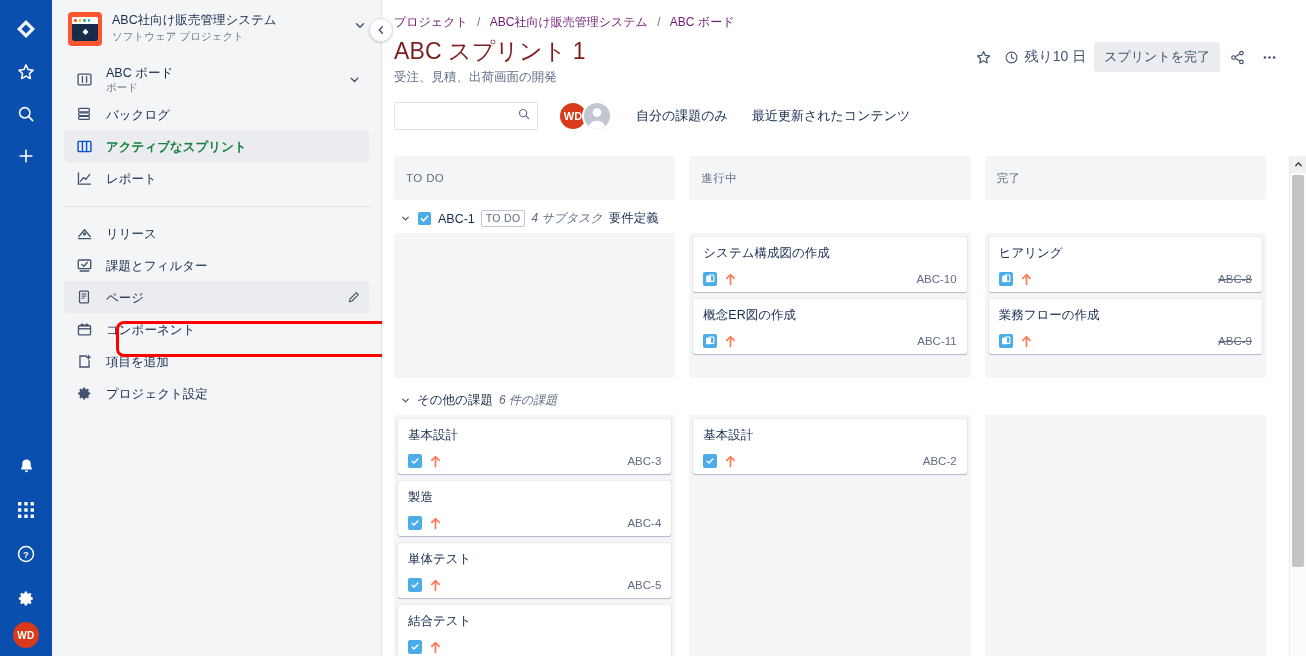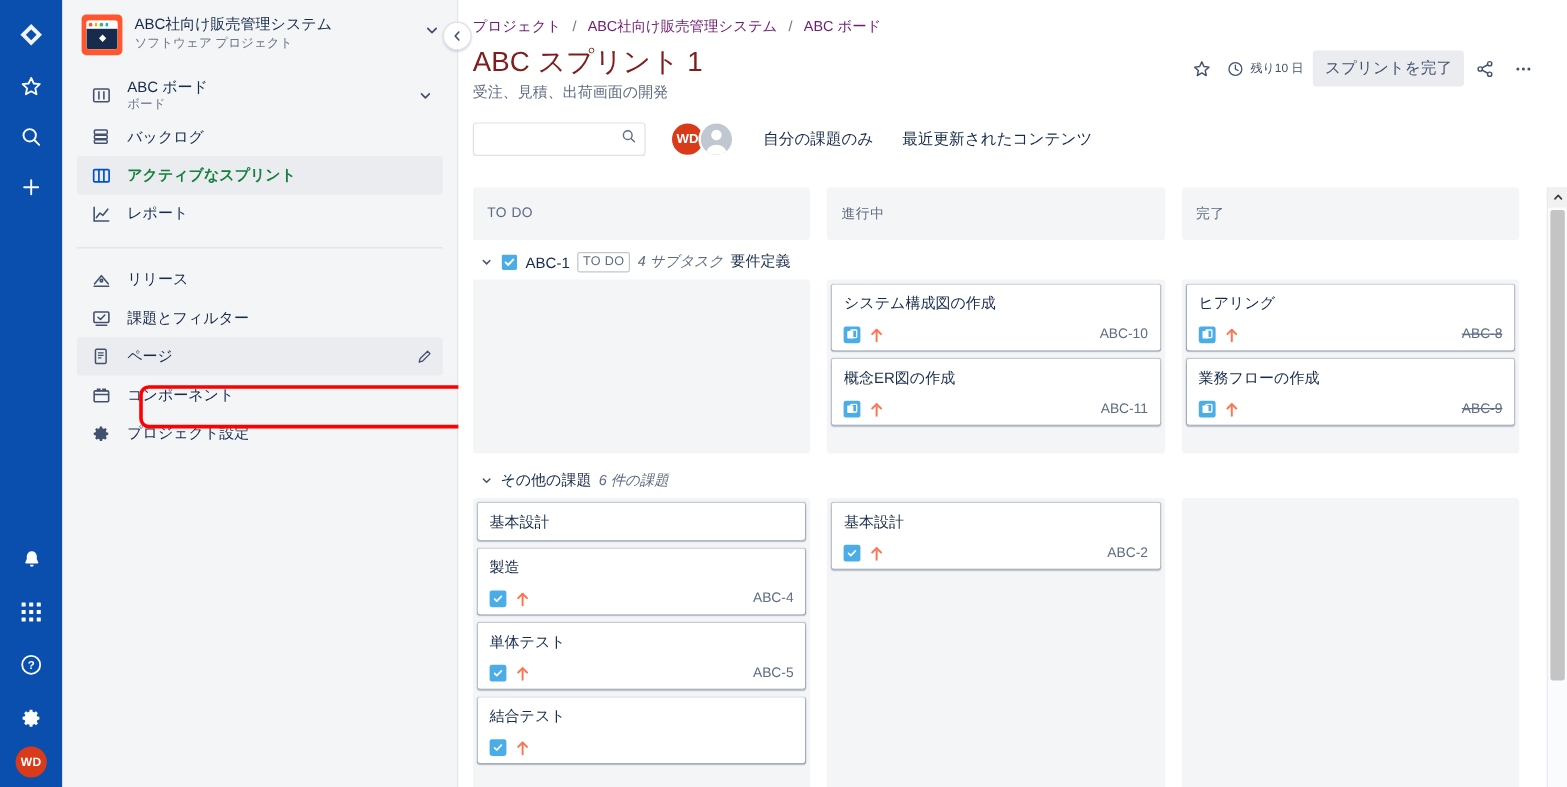--- a/index.html
+++ b/index.html
@@ -131,21 +131,21 @@
   .page-sub { font-size: 12.5px; color: #5e6c84; margin-top: 3px; line-height: 16px;}
 
   .title-actions { display: flex; align-items: center; gap: 2px; padding-top: 6px; flex: 0 0 auto;}
   .icon-btn {
     width: 30px; height: 30px; border-radius: 3px;
     display: flex; align-items: center; justify-content: center;
     cursor: pointer; color: #42526e;
   }
   .days-left {
     display: flex; align-items: center; gap: 5px;
-    font-size: 10px; color: #42526e; padding: 0 6px 0 4px;
+    font-size: 14px; color: #42526e; padding: 0 6px 0 4px;
     white-space: nowrap;
   }
   .btn-complete {
     background: #ebecf0; color: #42526e;
     font-size: 13px; border: none; border-radius: 3px;
     padding: 6px 10px; cursor: pointer; white-space: nowrap;
     font-family: inherit;
   }
 
   .filter-row { display: flex; align-items: center; gap: 0; margin-top: 16px; }
@@ -466,20 +466,32 @@
               <rect x="2.6" y="5" width="12.8" height="9.6" rx="1"></rect>
               <path d="M5.6 5V3.6h2v1.4M10.4 5V3.6h2v1.4" stroke-linecap="round"></path>
               <line x1="2.6" y1="8.2" x2="15.4" y2="8.2"></line>
             </svg>
         </span>
         <span class="nav-texts">
           <span class="nav-label">コンポーネント</span>
         </span>
       </div>
 
+      <div class="nav-item">
+        <span class="nav-icon">
+          <svg width="17" height="17" viewBox="0 0 18 18" fill="none" stroke="#42526e" stroke-width="1.4" stroke-linecap="round">
+              <path d="M11 3.2H4.2v11.6h9.6V8"></path>
+              <line x1="13.2" y1="2.6" x2="13.2" y2="6.4"></line>
+              <line x1="11.3" y1="4.5" x2="15.1" y2="4.5"></line>
+            </svg>
+        </span>
+        <span class="nav-texts">
+          <span class="nav-label">項目を追加</span>
+        </span>
+      </div>
 
       <div class="nav-item">
         <span class="nav-icon">
           <svg width="17" height="17" viewBox="0 0 24 24" fill="#42526e">
               <path d="M12 8.4a3.6 3.6 0 100 7.2 3.6 3.6 0 000-7.2zm0 5.6a2 2 0 110-4 2 2 0 010 4z"></path>
               <path d="M20 13.3v-2.6l-2.1-.4a6 6 0 00-.7-1.6l1.2-1.7-1.9-1.9-1.7 1.2a6 6 0 00-1.6-.7L12.8 3.5h-2.6l-.4 2.1a6 6 0 00-1.6.7L6.5 5.1 4.6 7l1.2 1.7a6 6 0 00-.7 1.6l-2.1.4v2.6l2.1.4c.14.57.38 1.1.7 1.6L4.6 17l1.9 1.9 1.7-1.2c.5.32 1.03.56 1.6.7l.4 2.1h2.6l.4-2.1a6 6 0 001.6-.7l1.7 1.2 1.9-1.9-1.2-1.7c.32-.5.56-1.03.7-1.6z"></path>
             </svg>
         </span>
         <span class="nav-texts">
           <span class="nav-label">プロジェクト設定</span>
@@ -693,20 +705,36 @@
               </svg>
           </span>
           <span class="swim-name">その他の課題</span>
           <span class="swim-sub">6 件の課題</span>
         </div>
         <div class="swim-cols">
 
           <div class="col-body" style="min-height:258px">
             <div class="card">
               <div class="card-title">基本設計</div>
+              <div class="card-foot">
+                <div class="card-icons">
+                  <span class="ic-task">
+                    <svg width="10" height="10" viewBox="0 0 12 12" fill="none" stroke="#fff" stroke-width="1.7" stroke-linecap="round" stroke-linejoin="round">
+                        <polyline points="2.6,6.2 4.8,8.4 9.4,3.6"></polyline>
+                      </svg>
+                  </span>
+                  <span class="ic-arrow">
+                    <svg width="11" height="13" viewBox="0 0 12 14" fill="none" stroke="#ff7452" stroke-width="1.8" stroke-linecap="round" stroke-linejoin="round">
+                        <line x1="6" y1="12.4" x2="6" y2="2"></line>
+                        <polyline points="2,5.8 6,1.8 10,5.8"></polyline>
+                      </svg>
+                  </span>
+                </div>
+                <div class="card-key">ABC-3</div>
+              </div>
             </div>
             <div class="card">
               <div class="card-title">製造</div>
               <div class="card-foot">
                 <div class="card-icons">
                   <span class="ic-task">
                     <svg width="10" height="10" viewBox="0 0 12 12" fill="none" stroke="#fff" stroke-width="1.7" stroke-linecap="round" stroke-linejoin="round">
                         <polyline points="2.6,6.2 4.8,8.4 9.4,3.6"></polyline>
                       </svg>
                   </span>

